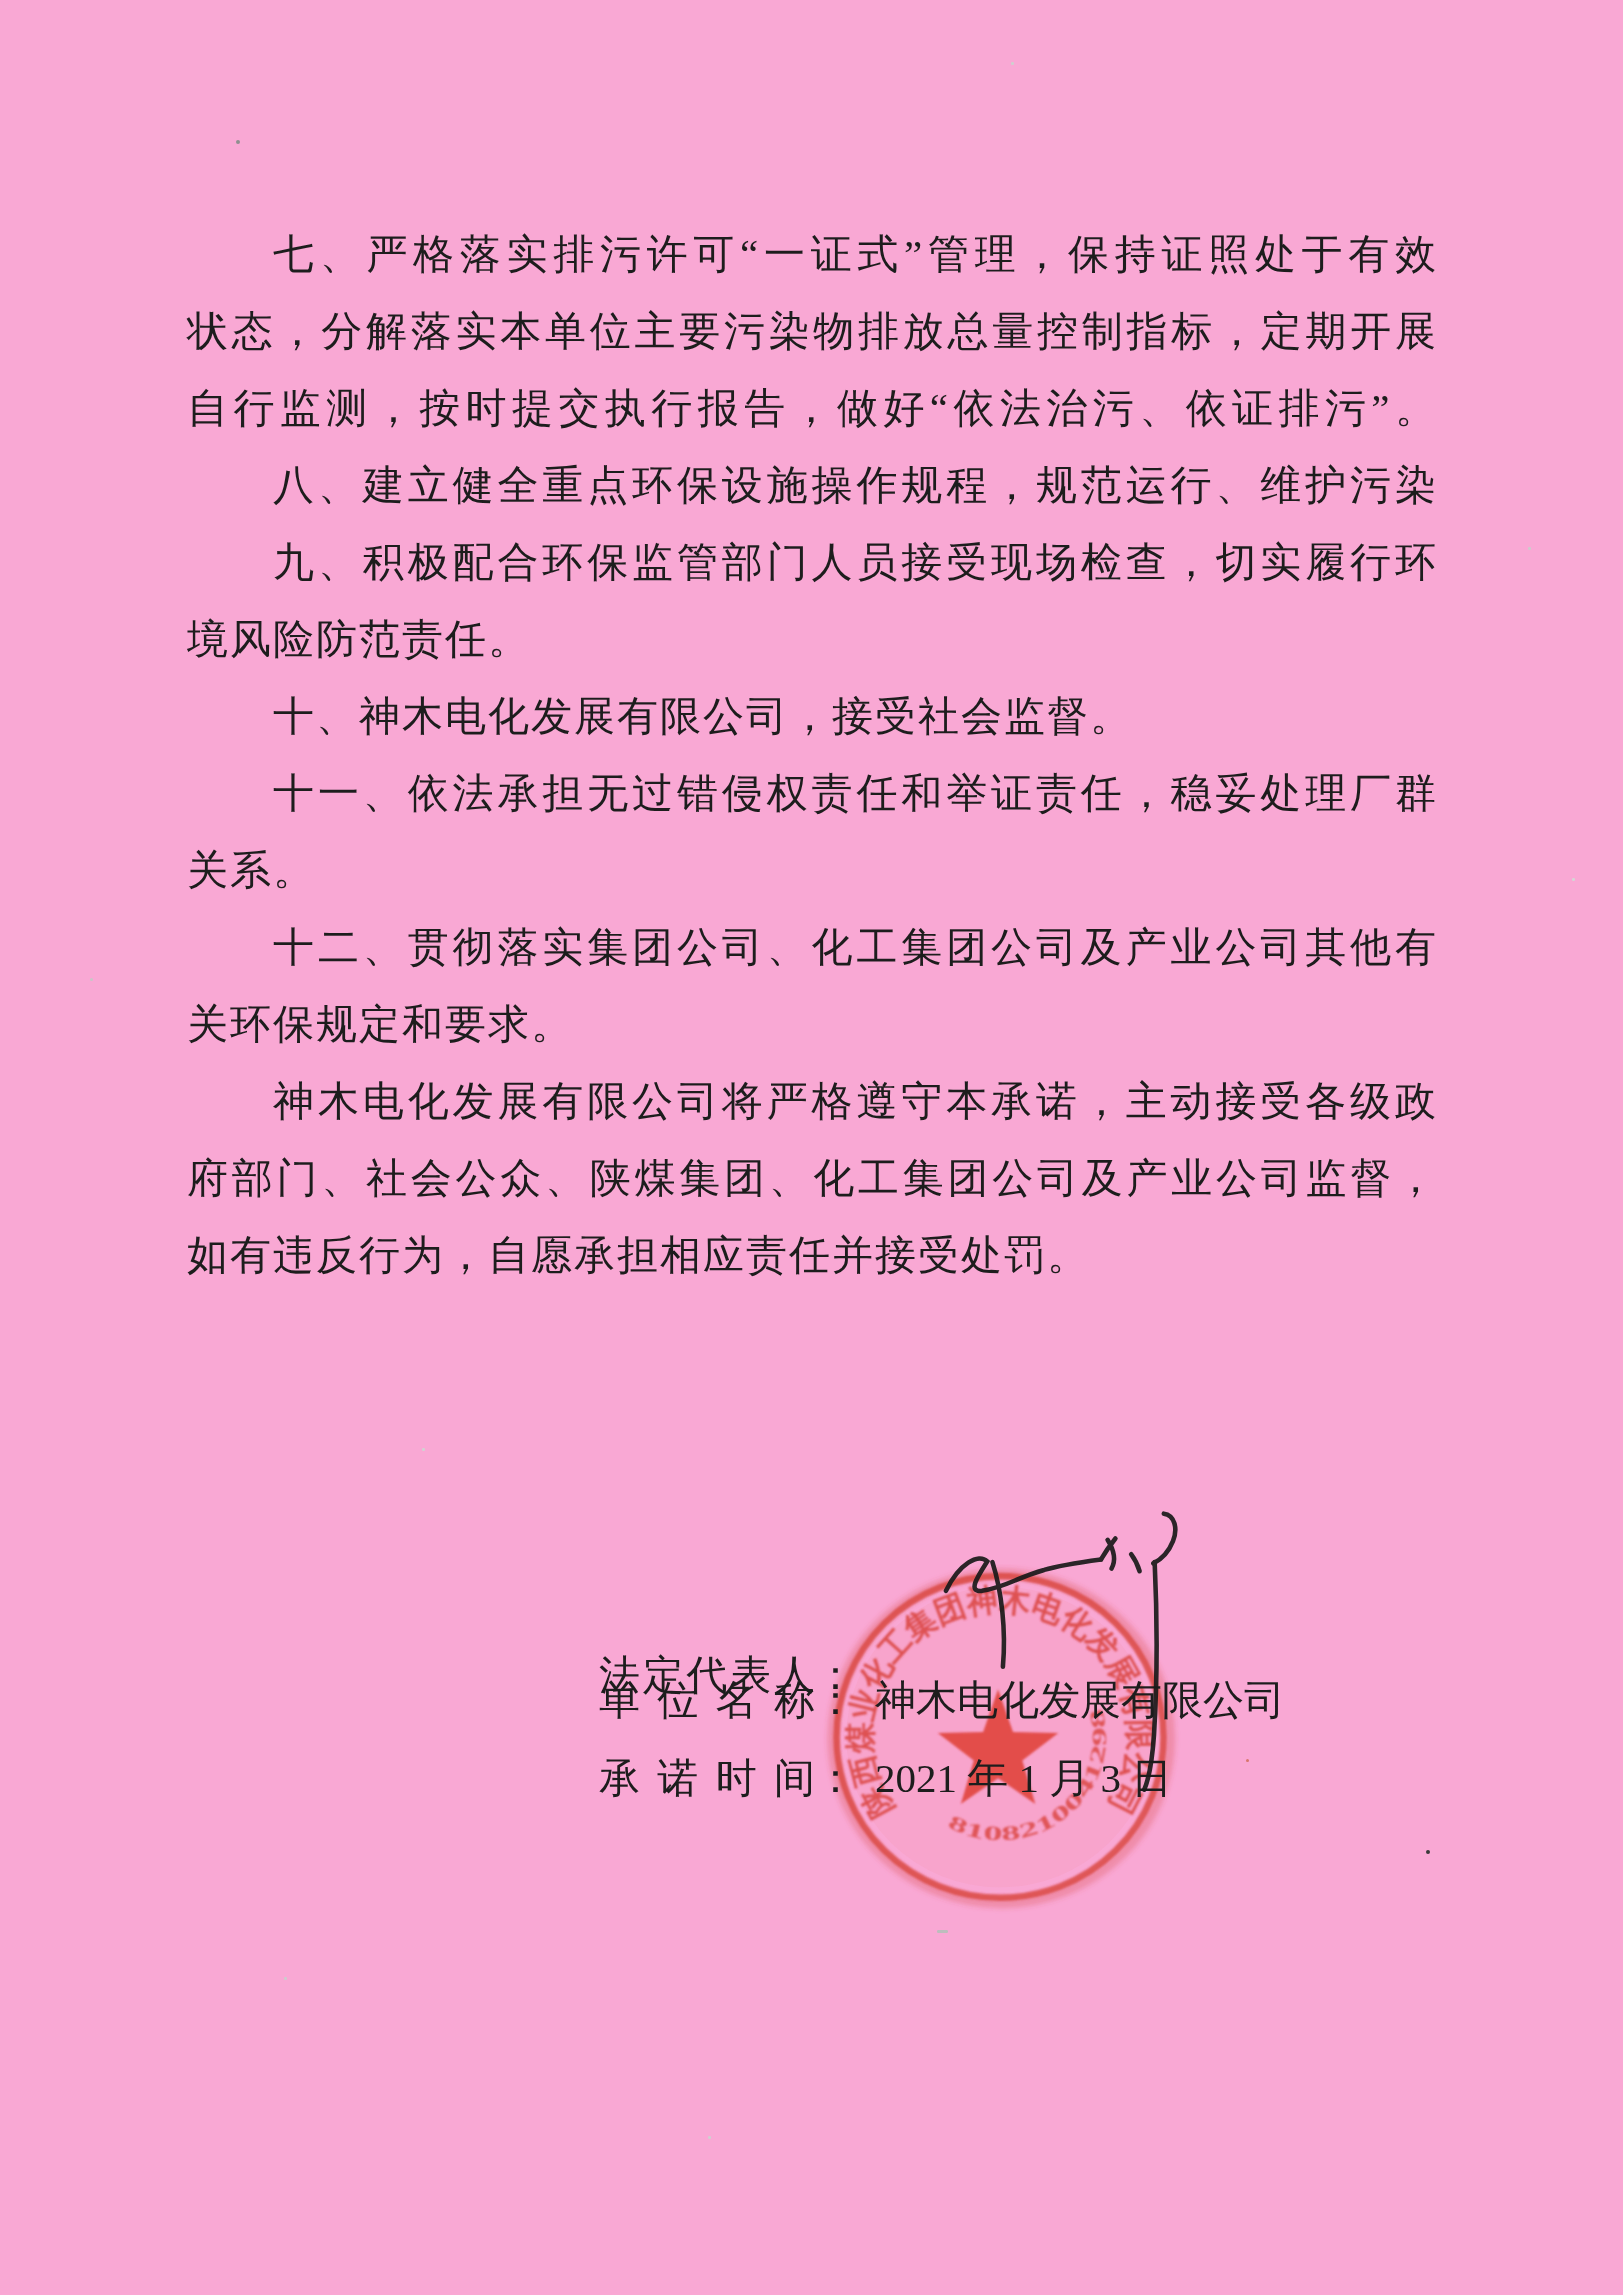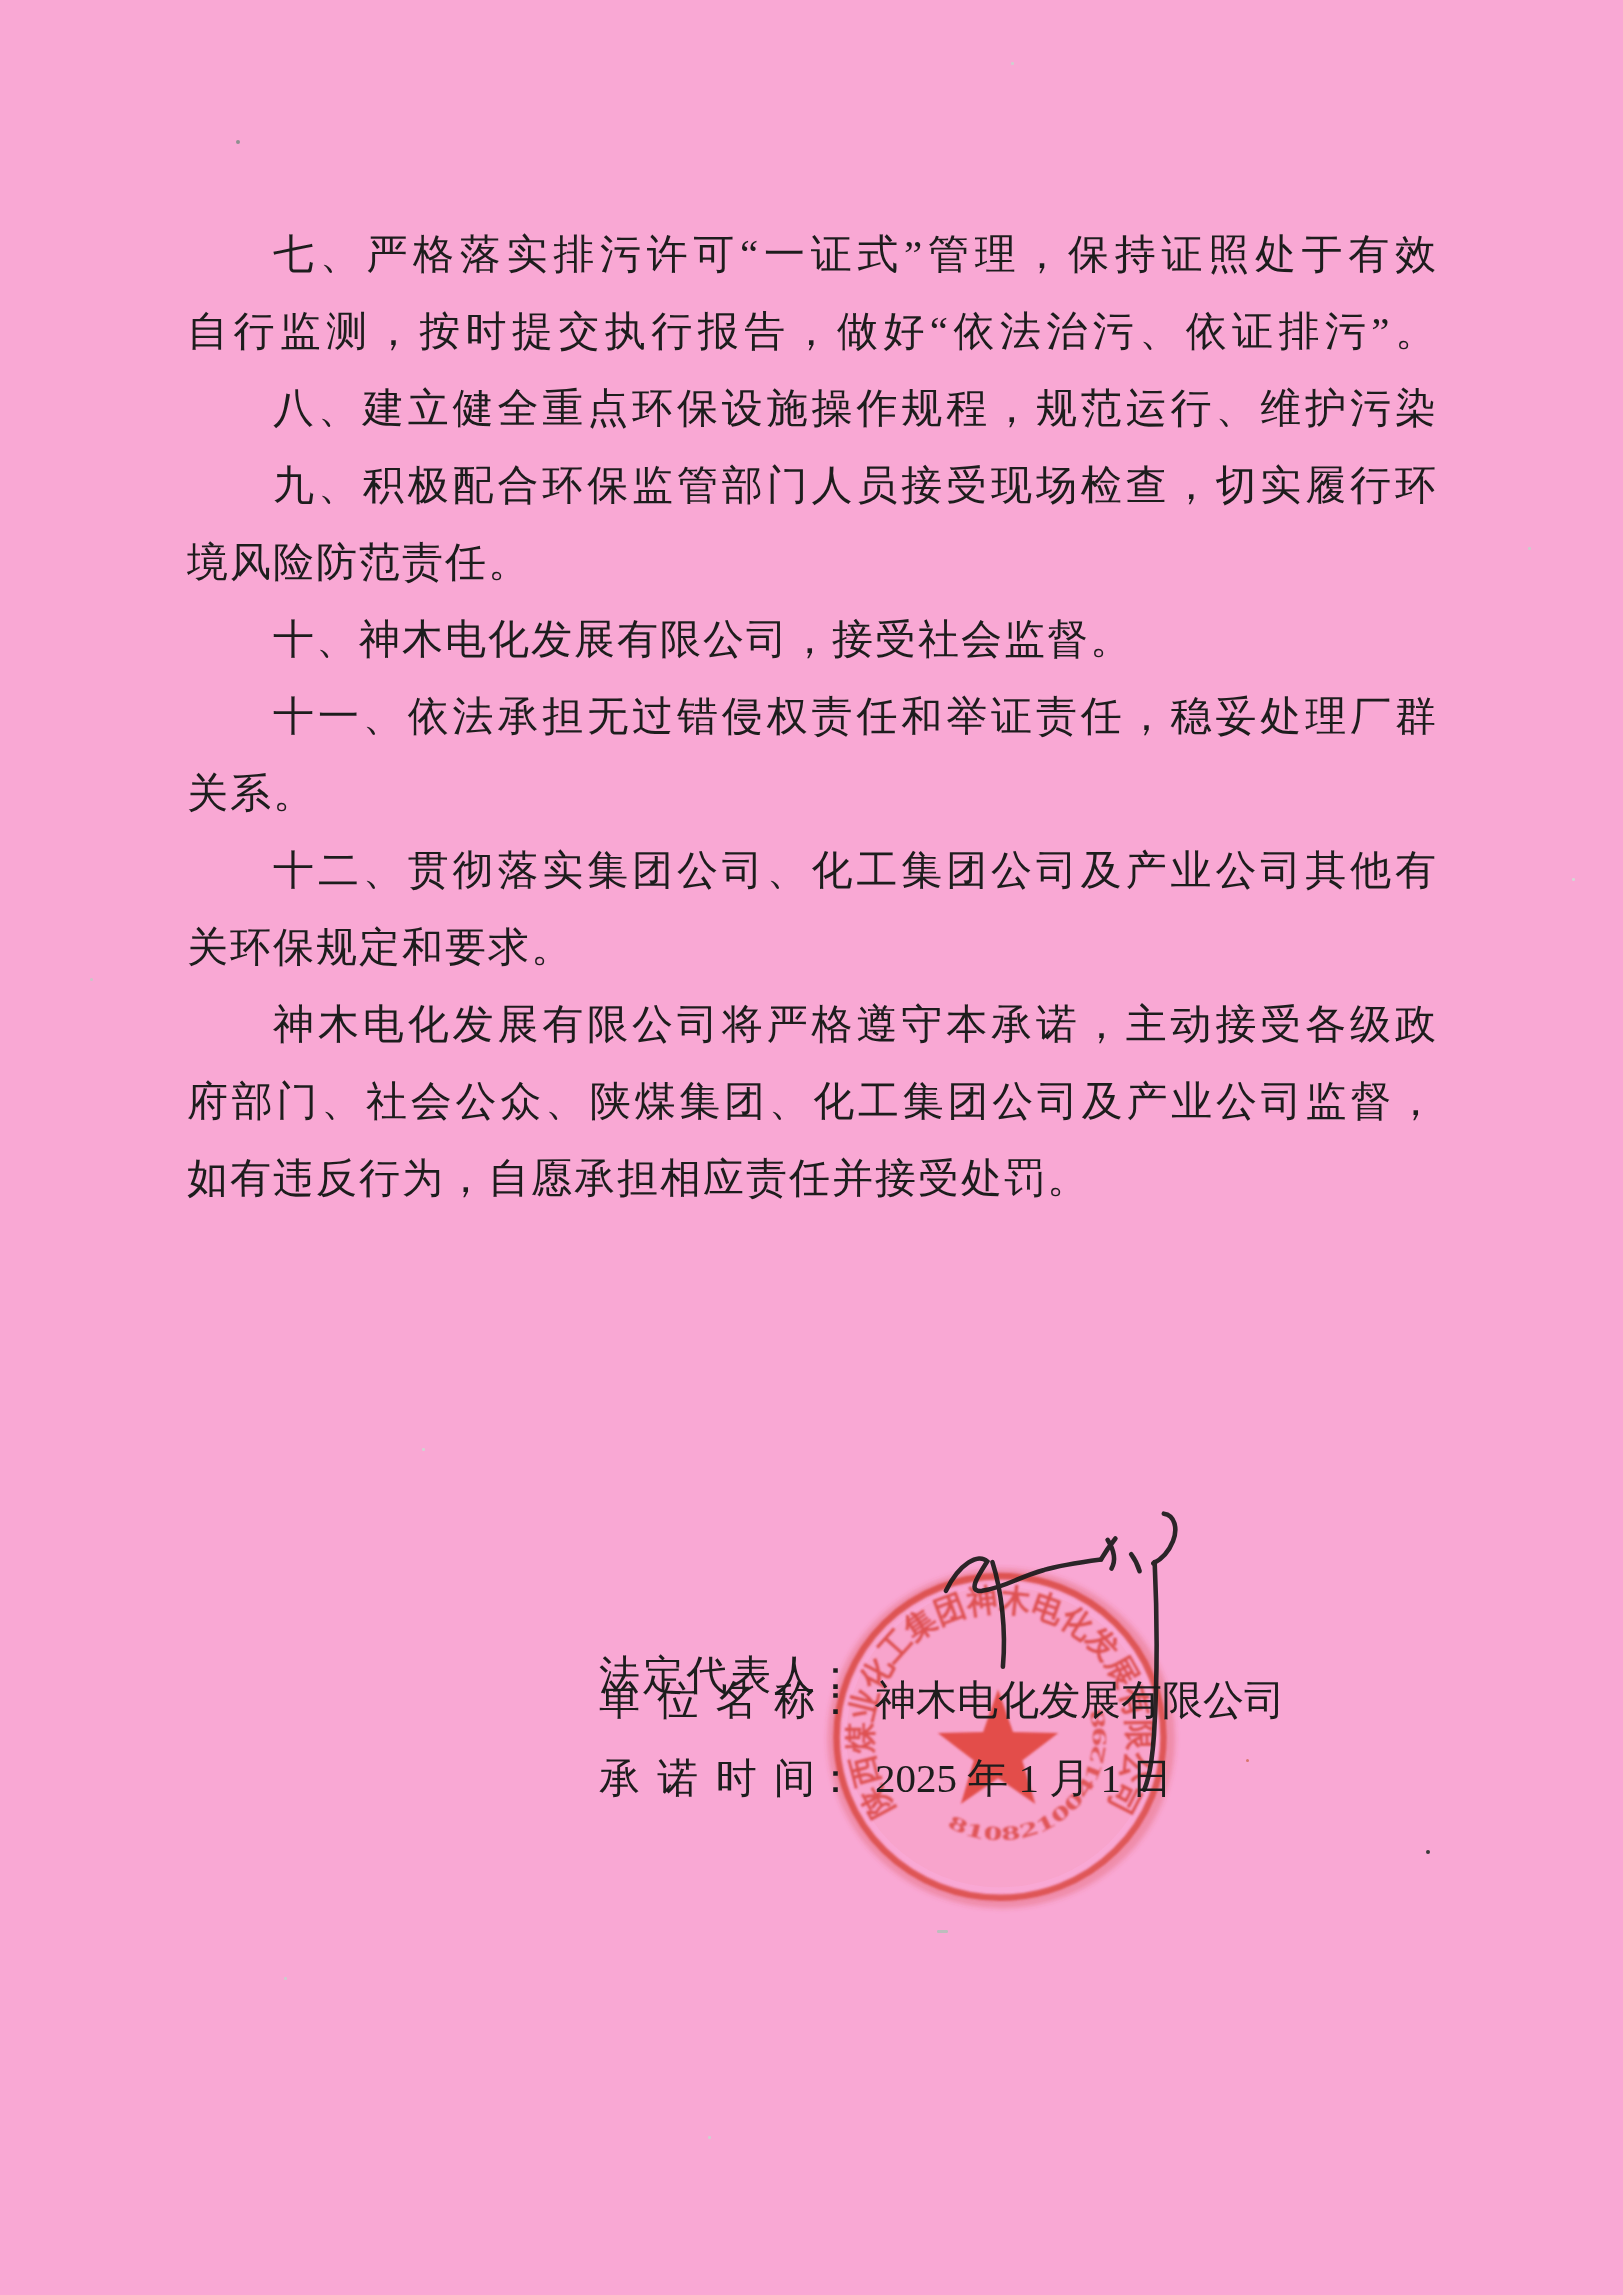--- a/index.html
+++ b/index.html
@@ -70,20 +70,21 @@
   <div class="spk" style="left:1572px;top:878px;width:2.6px;height:2.6px;background:#d6d6d6;"></div>
   <div class="spk" style="left:422px;top:1448px;width:2.6px;height:2.6px;background:#d2d2d2;"></div>
   <div class="spk" style="left:1426px;top:1850px;width:3.9px;height:3.9px;background:#3a3a3a;"></div>
   <div class="spk" style="left:1246px;top:1759px;width:3.3px;height:3.3px;background:#d8766c;"></div>
   <div class="spk" style="left:937px;top:1930px;width:10.5px;height:2.6px;border-radius:1.3px;background:#bdbdbd;"></div>
   <div class="spk" style="left:284px;top:1977px;width:2.6px;height:2.6px;background:#cdcdcd;"></div>
   <div class="spk" style="left:708px;top:2136px;width:2.6px;height:2.6px;background:#d0d0d0;"></div>
 
   <div class="body-lines">
     <div class="bline ind j">七、严格落实排污许可“一证式”管理，保持证照处于有效</div>
+    <div class="bline j">状态，分解落实本单位主要污染物排放总量控制指标，定期开展</div>
     <div class="bline j">自行监测，按时提交执行报告，做好“依法治污、依证排污”。</div>
     <div class="bline ind j">八、建立健全重点环保设施操作规程，规范运行、维护污染</div>
     <div class="bline ind j">九、积极配合环保监管部门人员接受现场检查，切实履行环</div>
     <div class="bline">境风险防范责任。</div>
     <div class="bline ind">十、神木电化发展有限公司，接受社会监督。</div>
     <div class="bline ind j">十一、依法承担无过错侵权责任和举证责任，稳妥处理厂群</div>
     <div class="bline">关系。</div>
     <div class="bline ind j">十二、贯彻落实集团公司、化工集团公司及产业公司其他有</div>
     <div class="bline">关环保规定和要求。</div>
     <div class="bline ind j">神木电化发展有限公司将严格遵守本承诺，主动接受各级政</div>
@@ -119,21 +120,21 @@
     </text>
   </svg>
 
   <div class="sig-row" id="row-legal">
     <span class="sig-label">法定代表人</span><span class="sig-colon">：</span><span class="sig-value"></span>
   </div>
   <div class="sig-row" id="row-company">
     <span class="sig-label">单位名称</span><span class="sig-colon">：</span><span class="sig-value">神木电化发展有限公司</span>
   </div>
   <div class="sig-row" id="row-date">
-    <span class="sig-label">承诺时间</span><span class="sig-colon">：</span><span class="sig-value">2025 年 1 月 1 日</span>
+    <span class="sig-label">承诺时间</span><span class="sig-colon">：</span><span class="sig-value">2021 年 1 月 3 日</span>
   </div>
 
   <svg class="sign-svg" width="314" height="308" viewBox="0 0 480 470">
     <g fill="none" stroke="#1a1a1a" stroke-width="7" stroke-linecap="round" opacity="0.92">
       <path d="M 55 140 C 75 98 105 82 118 95 C 102 120 88 142 110 140 C 148 134 162 120 205 108 C 228 101 255 97 292 92"></path>
       <path d="M 292 92 C 300 78 306 70 314 60 M 302 62 C 312 78 316 92 308 106"></path>
       <path d="M 126 96 C 140 140 147 200 142 256"></path>
       <path d="M 388 22 C 404 24 410 44 402 64 C 394 84 380 94 372 98"></path>
       <path d="M 374 96 C 377 160 379 260 373 360 C 370 402 365 428 358 444"></path>
       <path d="M 338 84 C 344 92 348 100 351 110"></path>

